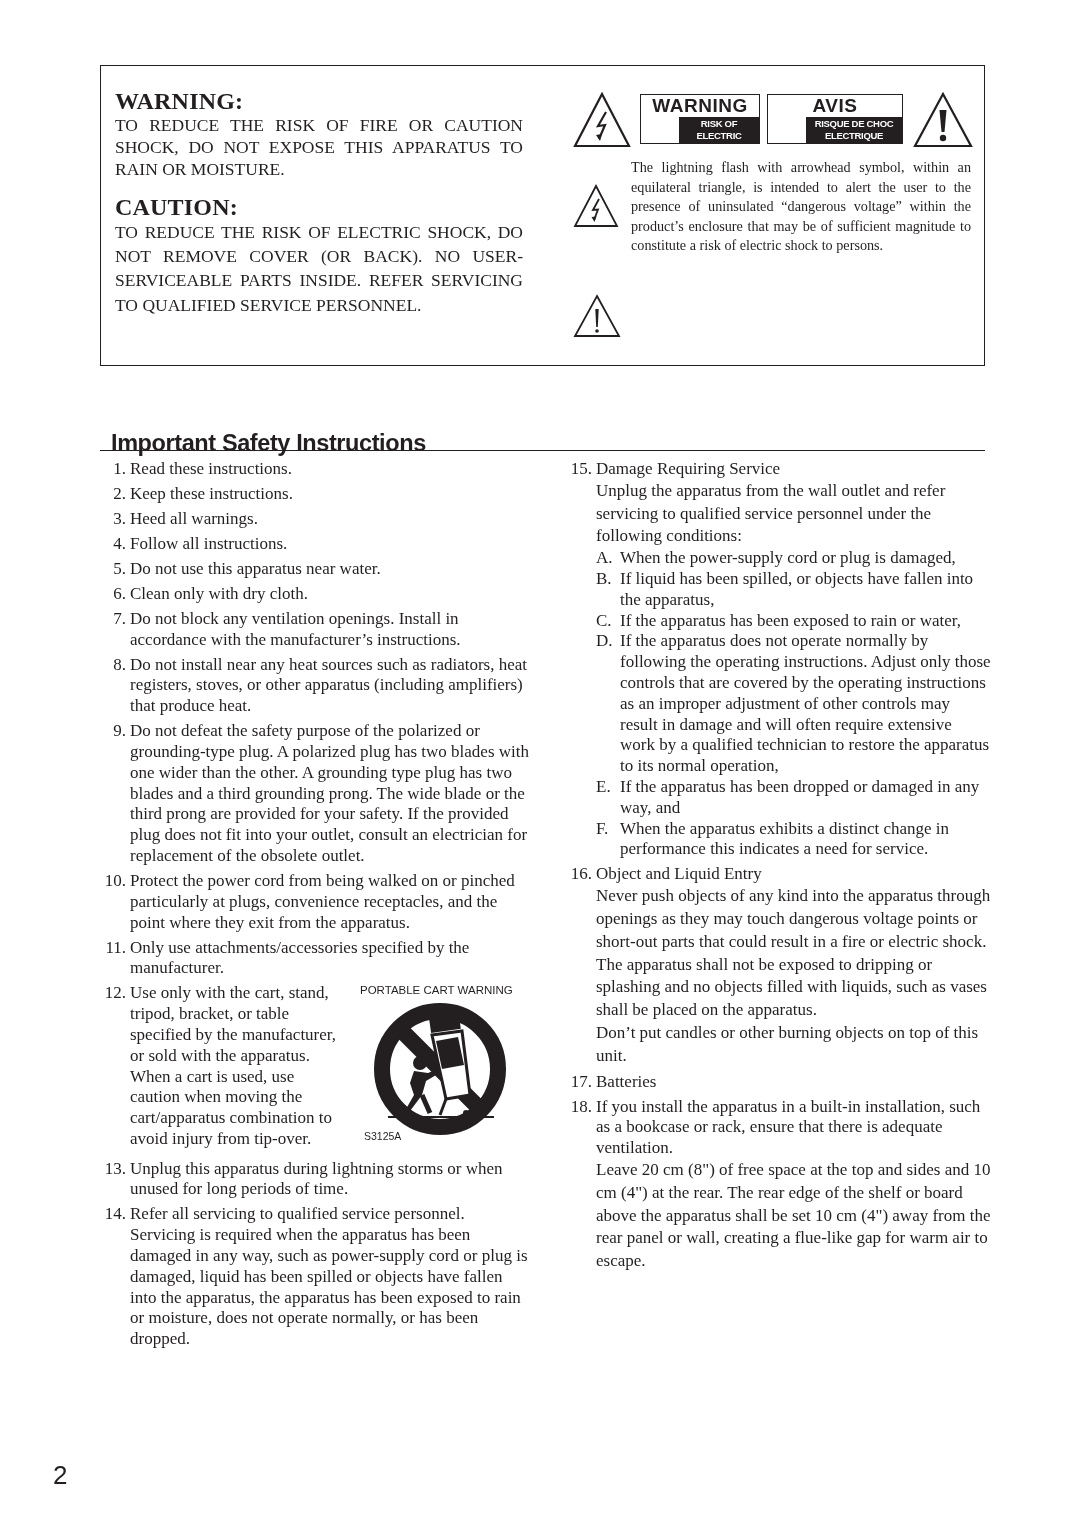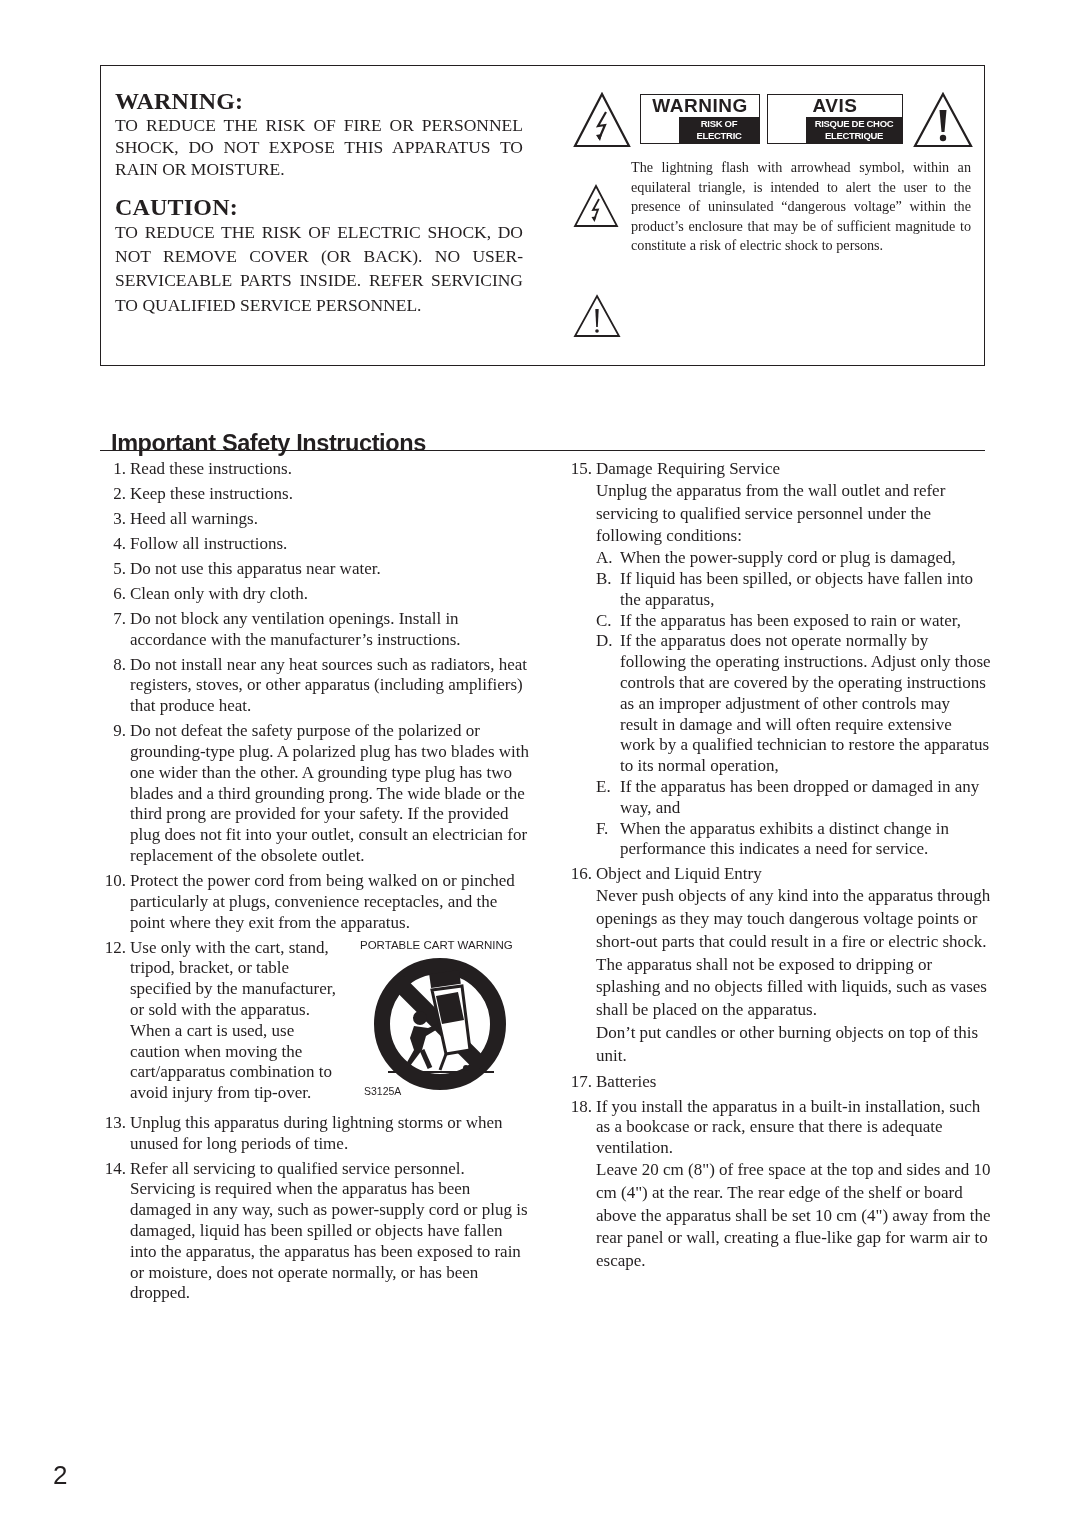--- a/index.html
+++ b/index.html
@@ -35,21 +35,21 @@
   .cart-cap { font-family: "Liberation Sans", sans-serif; font-size: 11.5px; line-height: 14px; color: #231f20; }
   .cart-code { font-family: "Liberation Sans", sans-serif; font-size: 10.5px; position: absolute; left: 4px; top: 143px; }
   .page-num { position: absolute; left: 53px; top: 1460px; font-family: "Liberation Sans", sans-serif; font-size: 26px; }
 </style>
 </head>
 <body>
 
 <div class="warn-box">
   <div class="warn-left">
     <h2>WARNING:</h2>
-    <p>TO REDUCE THE RISK OF FIRE OR PERSONNEL SHOCK, DO NOT EXPOSE THIS APPARATUS TO RAIN OR MOISTURE.</p>
+    <p>TO REDUCE THE RISK OF FIRE OR CAUTION SHOCK, DO NOT EXPOSE THIS APPARATUS TO RAIN OR MOISTURE.</p>
     <h2 class="caution-h">CAUTION:</h2>
     <p class="caution-p">TO REDUCE THE RISK OF ELECTRIC SHOCK, DO NOT REMOVE COVER (OR BACK). NO USER-SERVICEABLE PARTS INSIDE. REFER SERVICING TO QUALIFIED SERVICE PERSONNEL.</p>
   </div>
 
   <div class="sym-row">
     <svg class="tri-lg" style="left:0" width="58" height="56" viewBox="0 0 58 56">
       <polygon points="29,2 56,54 2,54" fill="none" stroke="#231f20" stroke-width="2.2"></polygon>
       <polyline points="33,20 25,34 32,33 26,47" fill="none" stroke="#231f20" stroke-width="2.2"></polyline>
       <polygon points="23,43 27,49 29,42" fill="#231f20"></polygon>
     </svg>
@@ -124,20 +124,24 @@
       <span class="num">8.</span>
       <p>Do not install near any heat sources such as radiators, heat registers, stoves, or other apparatus (including amplifiers) that produce heat.</p>
     </div>
   <div class="item">
       <span class="num">9.</span>
       <p>Do not defeat the safety purpose of the polarized or grounding-type plug. A polarized plug has two blades with one wider than the other. A grounding type plug has two blades and a third grounding prong. The wide blade or the third prong are provided for your safety. If the provided plug does not fit into your outlet, consult an electrician for replacement of the obsolete outlet.</p>
     </div>
   <div class="item">
       <span class="num">10.</span>
       <p>Protect the power cord from being walked on or pinched particularly at plugs, convenience receptacles, and the point where they exit from the apparatus.</p>
+    </div>
+  <div class="item">
+      <span class="num">11.</span>
+      <p>Only use attachments/accessories specified by the manufacturer.</p>
     </div>
   <div class="item" style="height:171px;">
     <span class="num">12.</span>
     <p class="cart-text">Use only with the cart, stand, tripod, bracket, or table specified by the manufacturer, or sold with the apparatus. When a cart is used, use caution when moving the cart/apparatus combination to avoid injury from tip-over.</p>
     <div class="cart-fig">
       <div class="cart-cap">PORTABLE CART WARNING</div>
       <svg style="position:absolute; left:10px; top:20px;" width="140" height="135" viewBox="0 0 140 135">
         <circle cx="70" cy="66" r="58" fill="none" stroke="#231f20" stroke-width="16"></circle>
         <line x1="28" y1="24" x2="112" y2="108" stroke="#231f20" stroke-width="16"></line>
         <rect x="60" y="14" width="30" height="14" fill="#231f20" transform="rotate(-8 75 21)"></rect>

